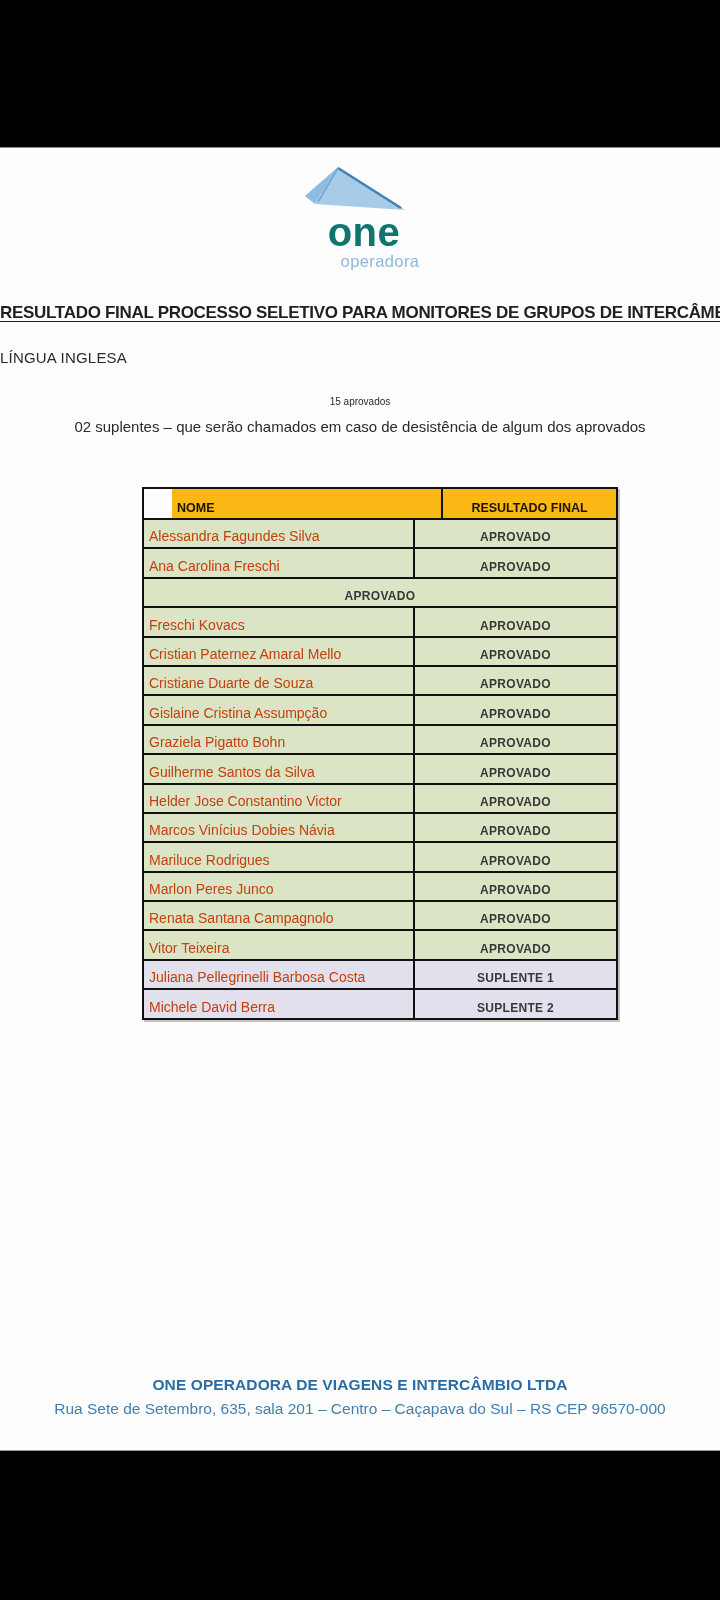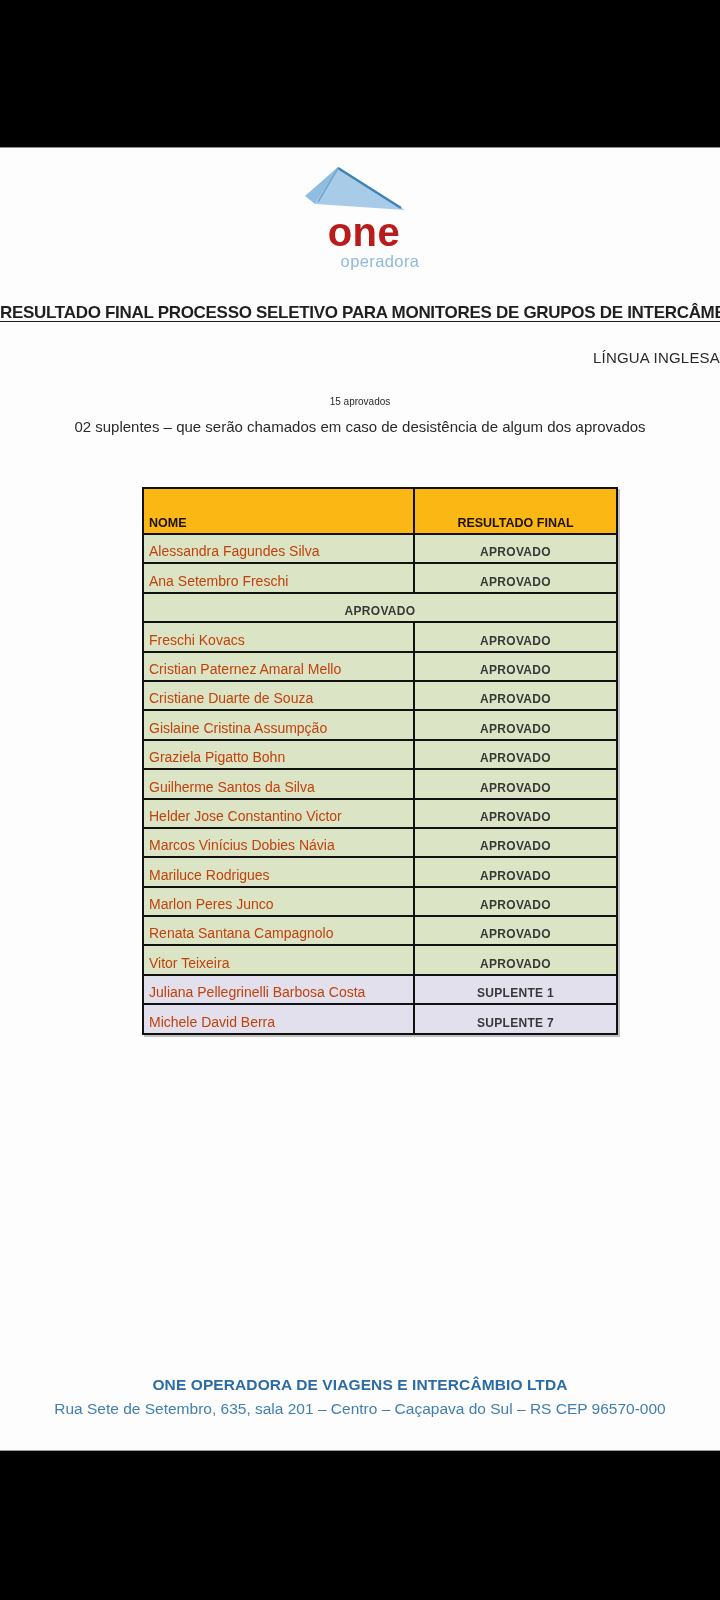--- a/index.html
+++ b/index.html
@@ -8,38 +8,38 @@
 
   .letterbox { position: absolute; left: 0; width: 720px; background: #000; }
   .bar-top { top: 0; height: 148px; border-bottom: 1px solid #8d8d8d; }
   .bar-bottom { top: 1450px; height: 150px; border-top: 1px solid #9a9a9a; }
 
   .page { position: absolute; top: 148px; left: 0; width: 720px; height: 1302px; background: #fdfdfd; overflow: hidden; }
 
   
   .logo { position: absolute; top: 18px; left: 0; width: 720px; text-align: center; }
   .logo-plane { width: 100px; height: 46px; margin-left: -10px; }
-  .logo-word { font-size: 40px; font-weight: bold; color: #b91c1c; letter-spacing: 0.5px; line-height: 36px; margin-top: -2px; padding-left: 8px; }
+  .logo-word { font-size: 40px; font-weight: bold; color: #0f766e; letter-spacing: 0.5px; line-height: 36px; margin-top: -2px; padding-left: 8px; }
   .logo-tagline { font-size: 16.5px; color: #8fb8da; letter-spacing: 0.4px; margin-top: 2px; padding-left: 40px; }
 
   
   .doc-title { position: absolute; top: 155px; left: 0; width: 720px; text-align: center;
                font-size: 17px; font-weight: bold; color: #1f1f1f; letter-spacing: -0.3px;
                text-decoration: underline; text-underline-offset: 3px; white-space: nowrap; }
-  .doc-subtitle { position: absolute; top: 201px; left: 0; width: 720px; text-align: right;
+  .doc-subtitle { position: absolute; top: 201px; left: 0; width: 720px; text-align: left;
                   font-size: 15px; color: #2a2a2a; letter-spacing: 0.2px; }
   .doc-line1 { position: absolute; top: 248px; left: 0; width: 720px; text-align: center;
                font-size: 10px; color: #2a2a2a; }
   .doc-line2 { position: absolute; top: 270px; left: 0; width: 720px; text-align: center;
                font-size: 15px; color: #2a2a2a; }
 
   
   .results-table { position: absolute; top: 339px; left: 142px; width: 476px;
                    border: 2px solid #111; box-shadow: 2px 2px 0 rgba(120,120,120,0.45); }
-  .thead { display: flex; height: 44px; background: #fbb713; }
+  .thead { display: flex; height: 29px; background: #fbb713; margin-left: 28px; }
   .trow { display: flex; height: 29.4px; border-top: 2px solid #111; }
   .trow.approved { background: #dbe5c6; }
   .trow.substitute { background: #e3e0ed; }
   .cell { display: flex; align-items: flex-end; padding-bottom: 3px; overflow: hidden; }
   .col-name { width: 271px; border-right: 2px solid #111; padding-left: 5px; }
   .col-result { flex: 1; justify-content: center; }
   .thead .col-name { font-size: 12.5px; font-weight: bold; color: #1c1200; }
   .thead .col-result { font-size: 12.5px; font-weight: bold; color: #1c1200; }
   .trow .col-name { font-size: 14px; color: #c2410c; }
   .trow .col-result { font-size: 12px; font-weight: 600; color: #383838; letter-spacing: 0.3px; }
@@ -77,21 +77,21 @@
     <div class="thead">
       <div class="cell col-name">NOME</div>
       <div class="cell col-result">RESULTADO FINAL</div>
     </div>
     <div>
         <div class="trow approved">
           <div class="cell col-name">Alessandra Fagundes Silva</div>
           <div class="cell col-result">APROVADO</div>
         </div>
         <div class="trow approved">
-          <div class="cell col-name">Ana Setembro Freschi</div>
+          <div class="cell col-name">Ana Carolina Freschi</div>
           <div class="cell col-result">APROVADO</div>
         </div>
         <div class="trow approved">
           <div class="cell col-result">APROVADO</div>
         </div>
         <div class="trow approved">
           <div class="cell col-name">Freschi Kovacs</div>
           <div class="cell col-result">APROVADO</div>
         </div>
         <div class="trow approved">
@@ -137,21 +137,21 @@
         <div class="trow approved">
           <div class="cell col-name">Vitor Teixeira</div>
           <div class="cell col-result">APROVADO</div>
         </div>
         <div class="trow substitute">
           <div class="cell col-name">Juliana Pellegrinelli Barbosa Costa</div>
           <div class="cell col-result">SUPLENTE 1</div>
         </div>
         <div class="trow substitute">
           <div class="cell col-name">Michele David Berra</div>
-          <div class="cell col-result">SUPLENTE 7</div>
+          <div class="cell col-result">SUPLENTE 2</div>
         </div>
       </div>
   </div>
 
   <div class="footer-company">ONE OPERADORA DE VIAGENS E INTERCÂMBIO LTDA</div>
   <div class="footer-address">Rua Sete de Setembro, 635, sala 201 – Centro – Caçapava do Sul – RS CEP 96570-000</div>
 
 </div>
 
 <div class="letterbox bar-bottom"></div>

